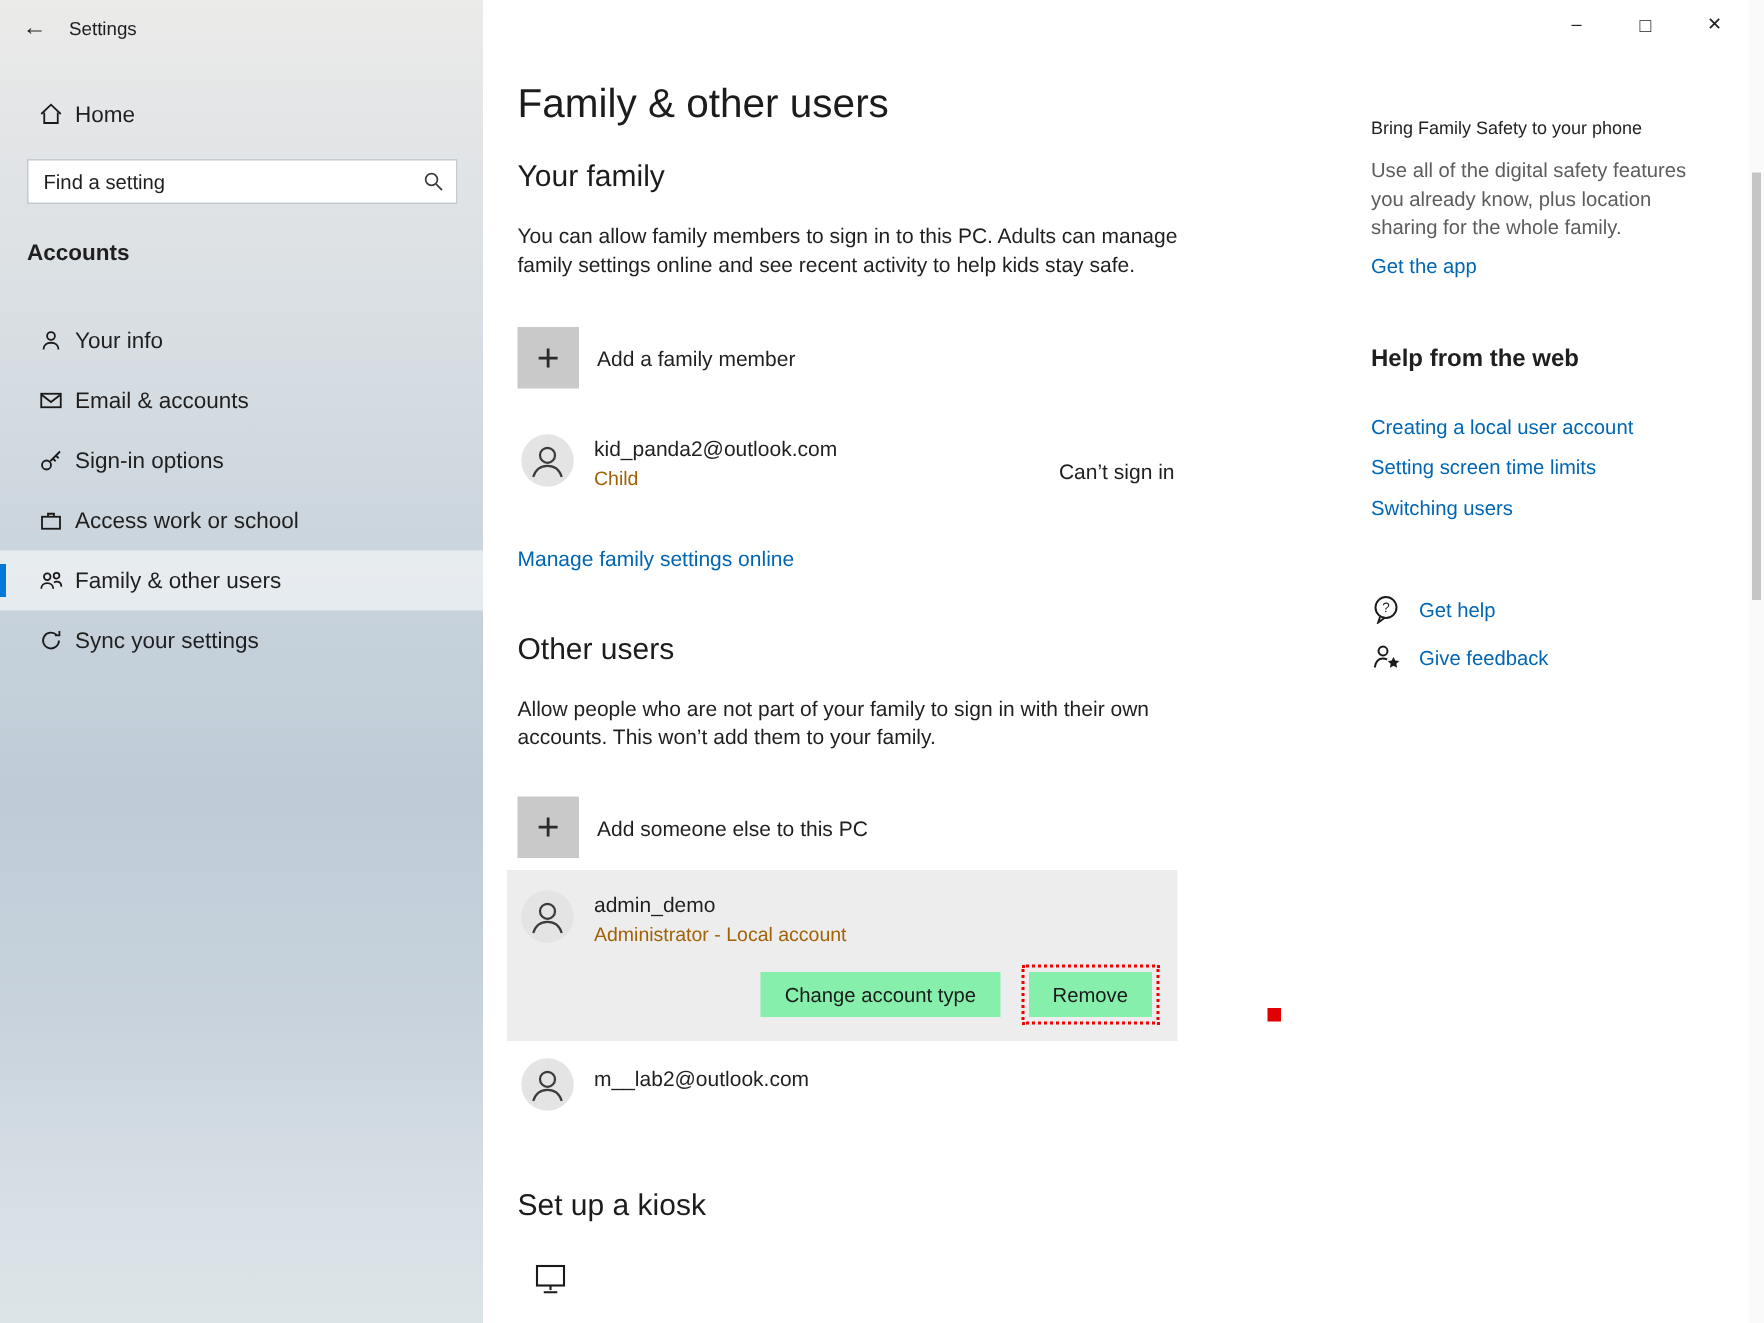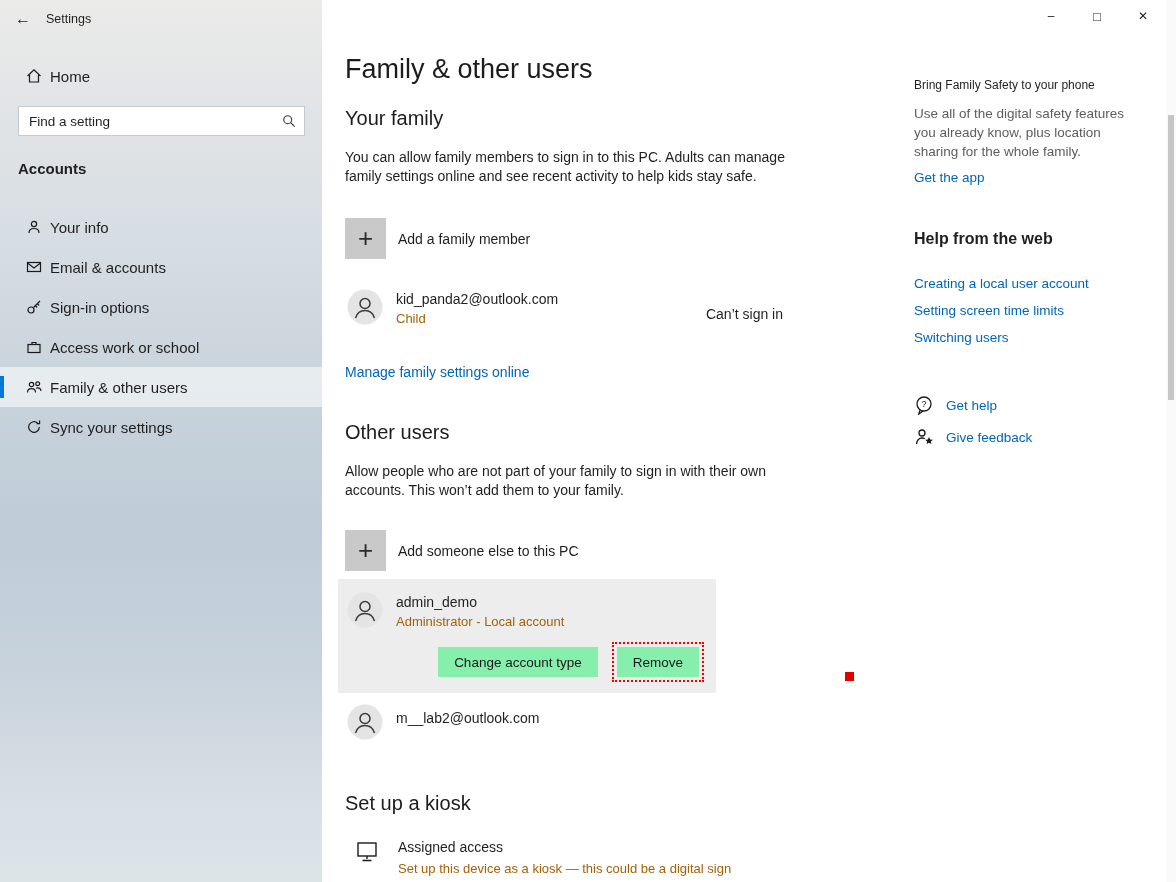--- a/index.html
+++ b/index.html
@@ -71,21 +71,21 @@
     padding:8px 10px 8px 9px; display:flex; gap:13px; align-items:flex-start; }
   .member-row { margin-top:22px; }
   .user-texts { padding-top:2px; }
   .user-name { font-size:14px; }
   .user-sub { font-size:13px; color:#a16207; margin-top:4px; }
   .user-status { position:absolute; right:10px; top:10px; font-size:14px;margin-top:15px; }
 
   .manage-link { margin-top:30px; display:inline-block; font-size:14px;
     color:#0066b4; cursor:default; }
 
-  .admin-row { margin-top:8px; margin-left:-7px; width:378px; background:#ededed;
+  .admin-row { margin-top:8px; margin-left:-7px; width:447px; background:#ededed;
     padding:13px 12px 11px 9px; }
   .admin-top { display:flex; gap:13px; align-items:flex-start; }
   .btn-row { display:flex; justify-content:flex-end; align-items:center;
     gap:14px; margin-top:13px; }
   .gray-btn { background:#86efac; border:none; height:30px; padding:0 16px;
     font-size:13.5px; font-family:inherit; color:#1a1a1a; cursor:default; }
   .remove-wrap { border:2px dotted #f00000; padding:3px; display:inline-block; }
 
   .m-row { margin-top:3px; }
   .m-row .user-name { padding-top:6px; }
@@ -310,24 +310,20 @@
 
     <h2 class="sec h2-kiosk">Set up a kiosk</h2>
 
     <div class="kiosk-row">
       <span>
         <svg width="24" height="24" viewBox="0 0 24 24" fill="none" stroke="#1a1a1a" stroke-width="1.4">
           <rect x="3" y="4" width="18" height="13"></rect>
             <path d="M12 17 v3 M7.5 21.5 h9"></path>
         </svg>
       </span>
-      <span class="kiosk-texts">
-        <span class="user-name" style="display:block">Assigned access</span>
-        <span class="user-sub" style="display:block">Set up this device as a kiosk — this could be a digital sign</span>
-      </span>
     </div>
   </div>
 </div>
 
 <div class="aside">
   <div class="promo-title">Bring Family Safety to your phone</div>
   <div class="promo-desc">Use all of the digital safety features you already know, plus location sharing for the whole family.</div>
   <a class="link promo-link">Get the app</a>
 
   <div class="help-heading">Help from the web</div>

